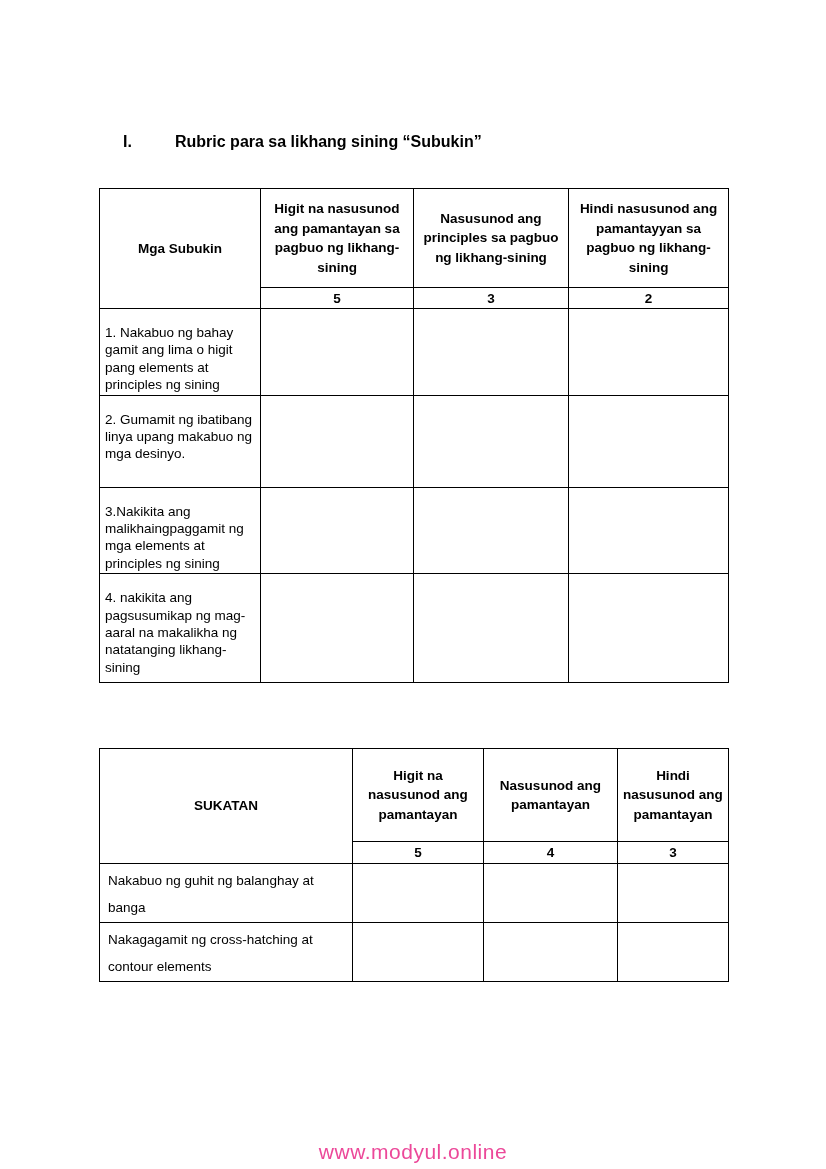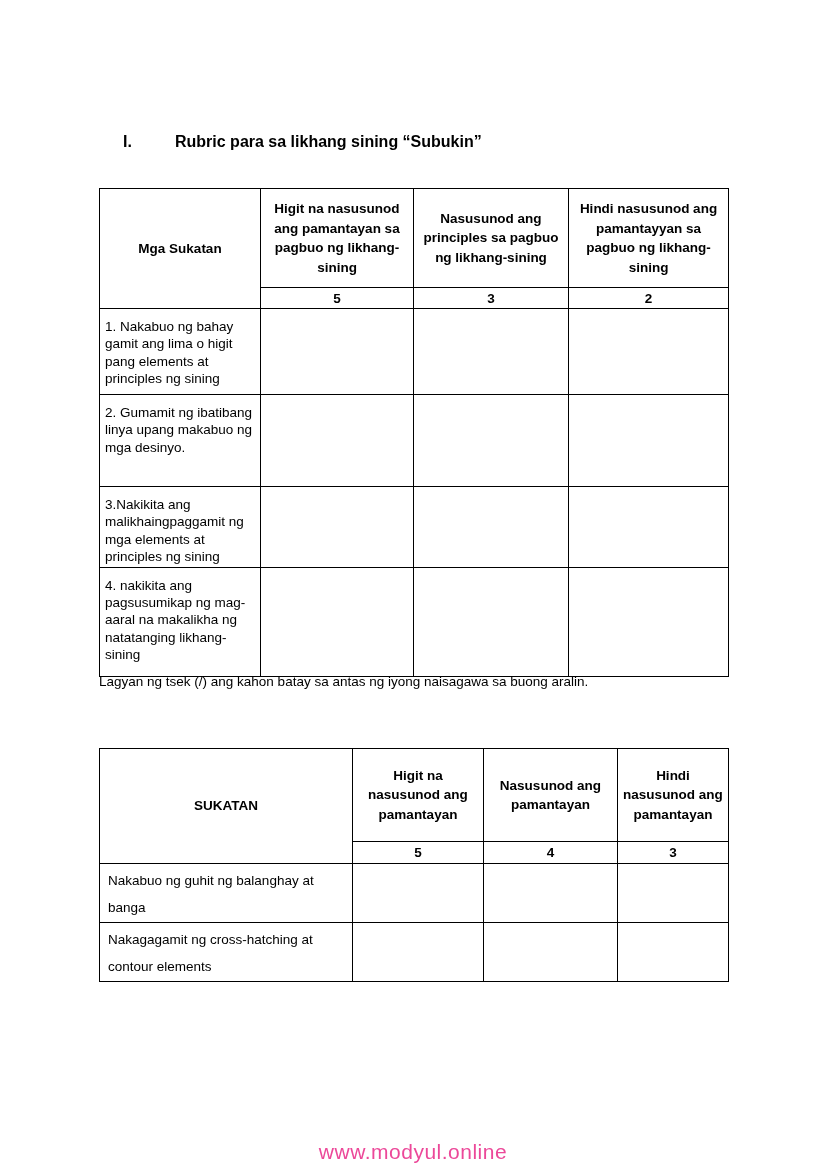--- a/index.html
+++ b/index.html
@@ -33,21 +33,21 @@
     font-weight:bold; text-align:center; vertical-align:middle;
     font-size:13.5px; padding:0;
   }
   tr.data td { vertical-align:top; font-size:13.5px; font-weight:normal; }
   .t1 tr.hdr   { height:99px; }
   .t1 tr.score { height:21px; }
   .t1 tr.r0 { height:86px; }
   .t1 tr.r1 { height:92px; }
   .t1 tr.r2 { height:71px; }
   .t1 tr.r3 { height:109px; }
-  .t1 tr.data td { line-height:17.4px; padding:9px 4px 1px 5px; }
+  .t1 tr.data td { line-height:17.4px; padding:15px 4px 1px 5px; }
 
   .t2 tr.hdr   { height:93px; }
   .t2 tr.score { height:22px; }
   .t2 tr.r0 { height:55px; }
   .t2 tr.r1 { height:53px; }
   .t2 tr.data td { line-height:27px; padding:3px 8px 1px 8px; }
 
   .instruction {
     position:absolute; left:99px; top:673px;
     font-size:13.5px; line-height:18px; white-space:nowrap;
@@ -78,21 +78,21 @@
 
   <table class="t1">
     <colgroup>
       <col style="width:161px">
         <col style="width:153px">
         <col style="width:155px">
         <col style="width:160px">
     </colgroup>
     <tbody>
       <tr class="hdr">
-        <td class="crit" rowspan="2">Mga Sukatan</td>
+        <td class="crit" rowspan="2">Mga Subukin</td>
         <td>Higit na nasusunod ang pamantayan sa pagbuo ng likhang-sining</td>
         <td>Nasusunod ang principles sa pagbuo ng likhang-sining</td>
         <td>Hindi nasusunod ang pamantayyan sa pagbuo ng likhang-sining</td>
       </tr>
       <tr class="score">
         <td>5</td>
         <td>3</td>
         <td>2</td>
       </tr>
       <tr class="data r0">
@@ -115,21 +115,20 @@
       </tr>
       <tr class="data r3">
         <td>4. nakikita ang pagsusumikap ng mag-aaral na makalikha ng natatanging likhang-sining</td>
         <td></td>
         <td></td>
         <td></td>
       </tr>
     </tbody>
   </table>
 
-  <div class="instruction">Lagyan ng tsek (/) ang kahon batay sa antas ng iyong naisagawa sa buong aralin.</div>
 
 
   <table class="t2">
     <colgroup>
       <col style="width:253px">
         <col style="width:131px">
         <col style="width:134px">
         <col style="width:111px">
     </colgroup>
     <tbody>

